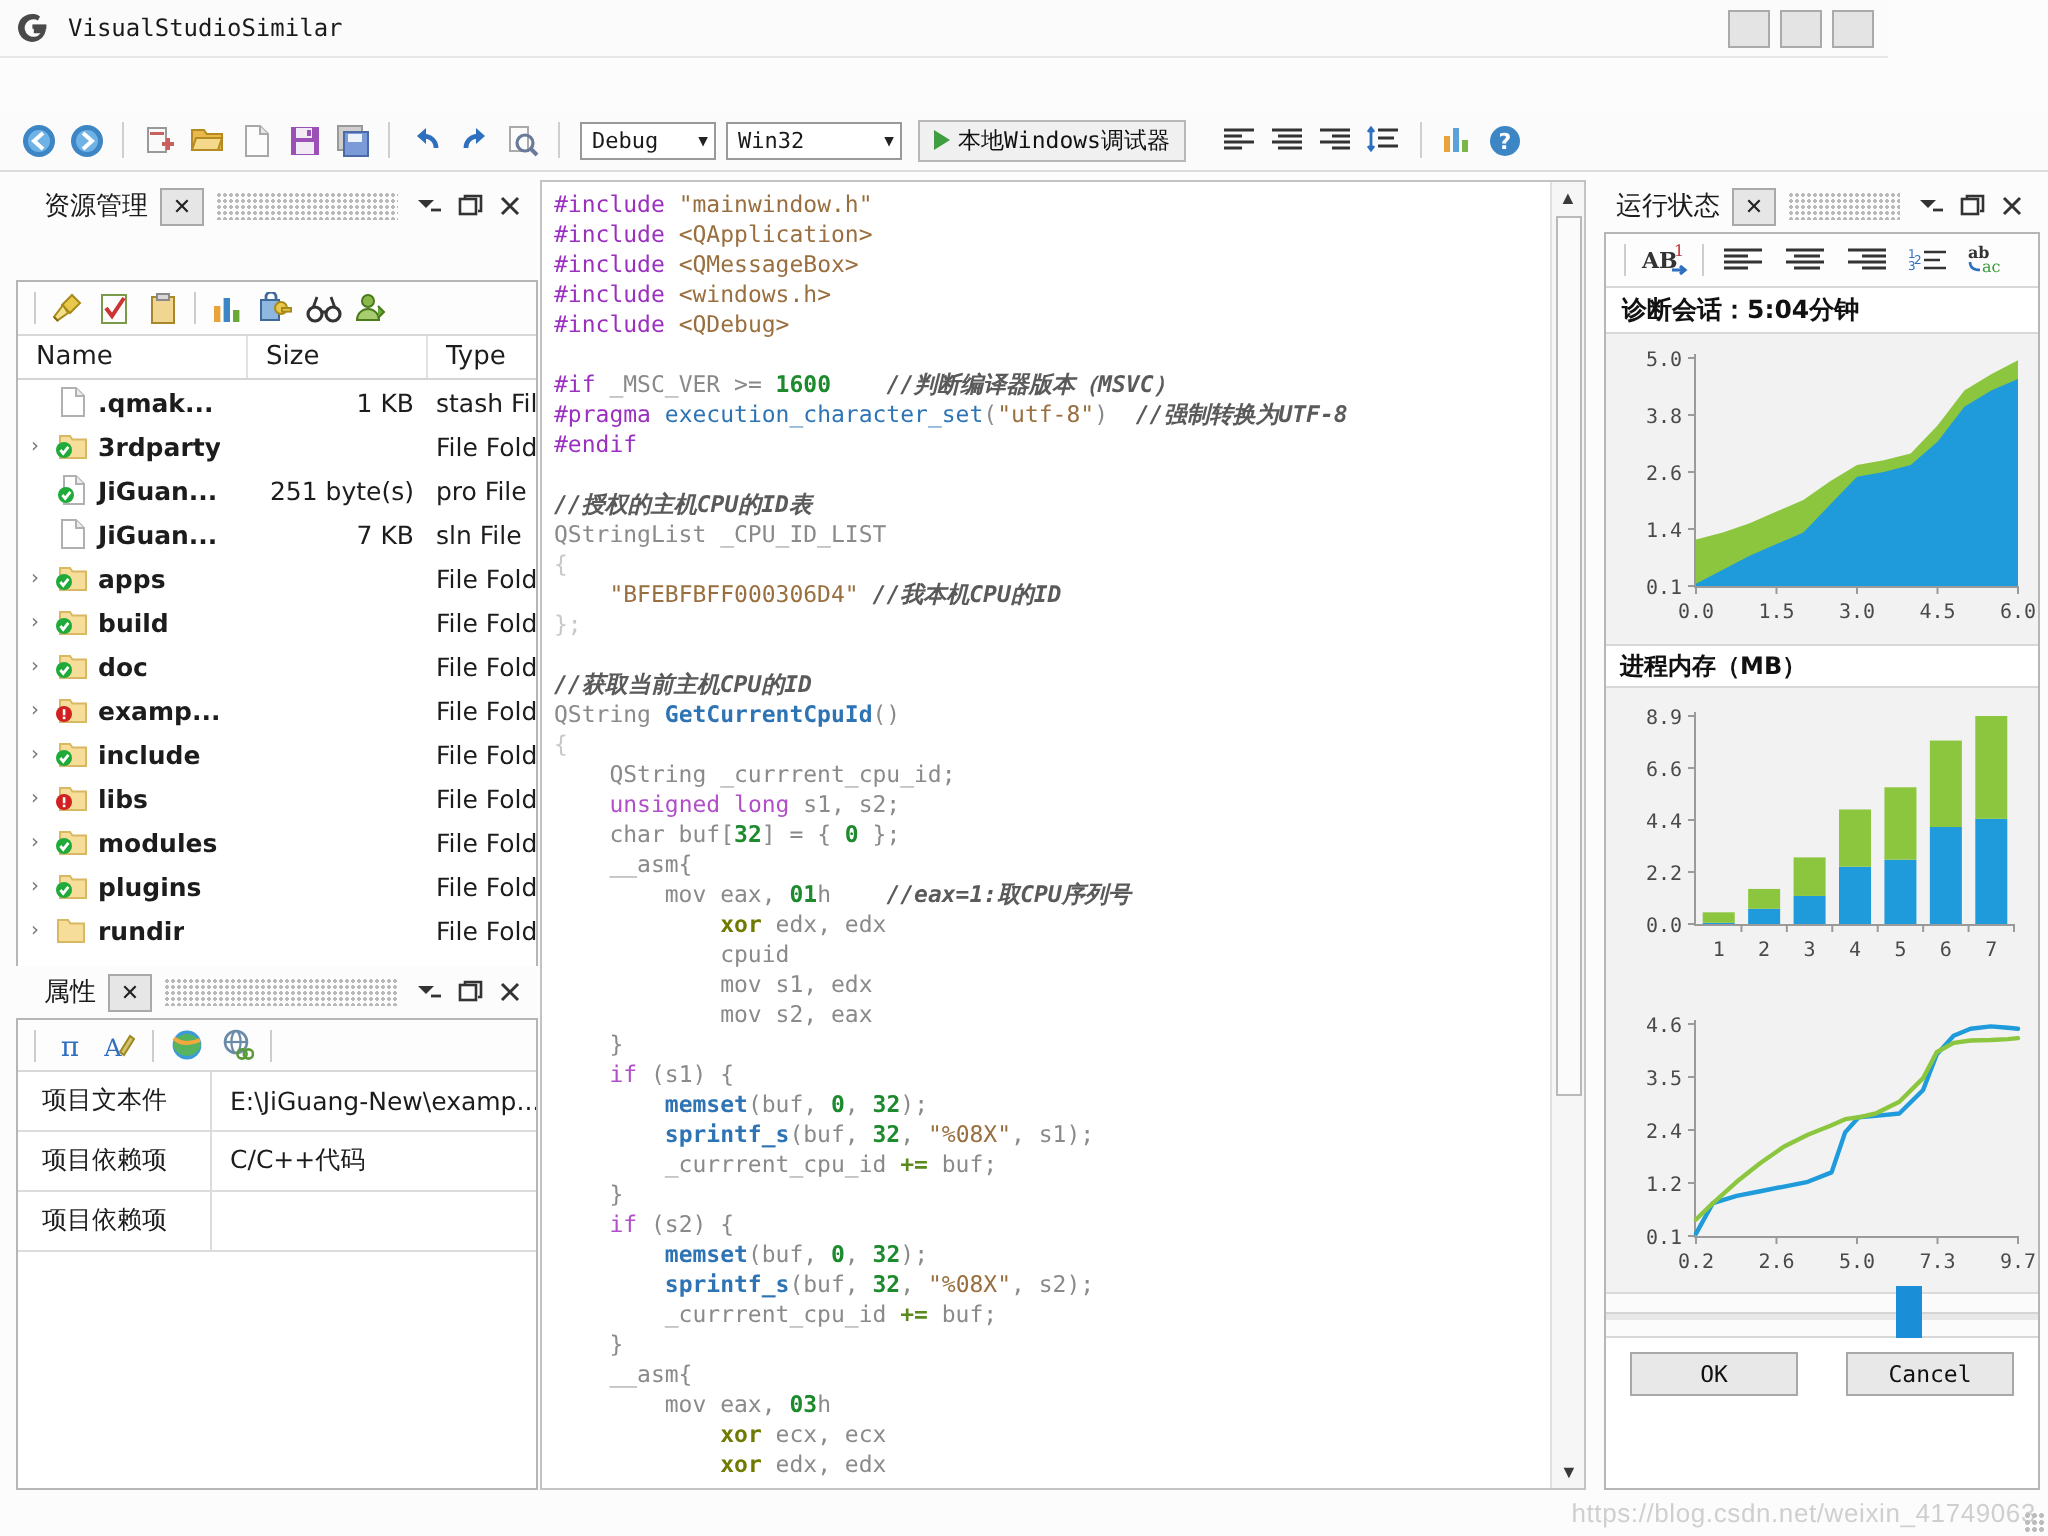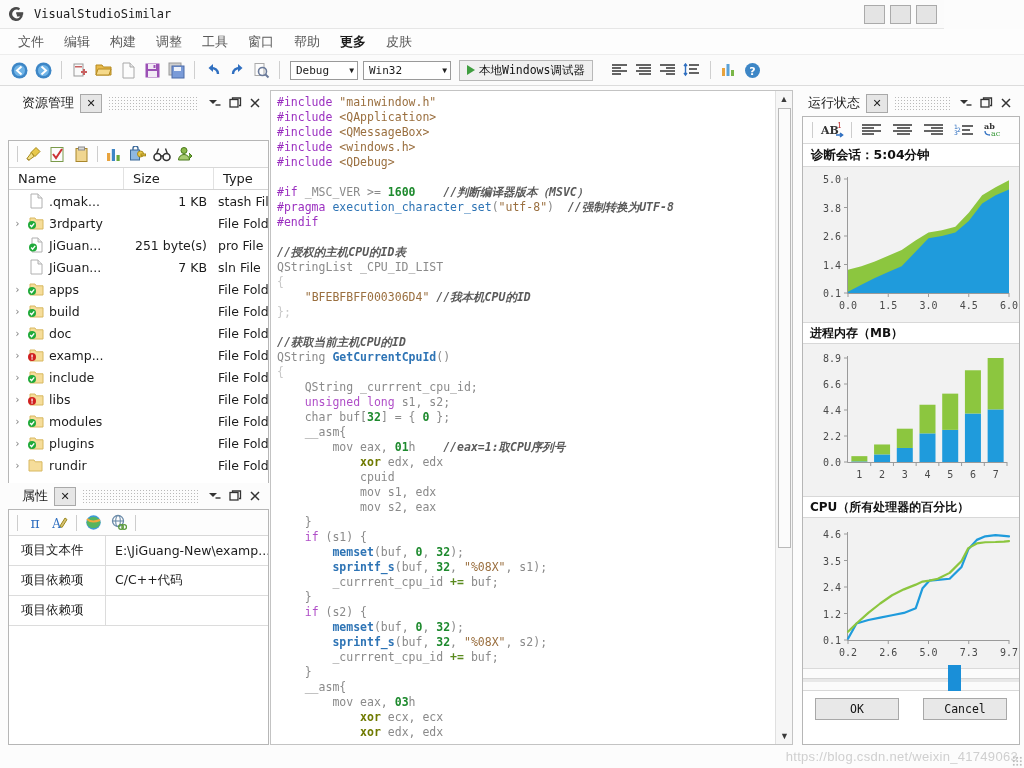--- a/index.html
+++ b/index.html
@@ -116,21 +116,21 @@
   .th.c1{ width:115px; border-right:1px solid #e2e2e2; }
   .th.c2{ width:90px; border-right:1px solid #e2e2e2; }
   .th.c3{ flex:1; }
 
   .tree-rows{ position:relative; }
   .trow{ height:22px; display:flex; align-items:center; font-size:12.5px;
          color:#1c1c1c; font-family:"DejaVu Sans", sans-serif; }
   .t-name{ width:115px; display:flex; align-items:center; }
   .t-arrow{ width:17px; text-align:center; color:#777; font-size:10px; }
   .t-icon{ width:20px; display:flex; align-items:center; justify-content:center; }
-  .t-label{ padding-left:3px; white-space:nowrap; overflow:hidden; }
+  .t-label{ padding-left:3px; white-space:nowrap; overflow:hidden;font-weight:bold; }
   .t-size{ width:90px; text-align:right; padding-right:7px; white-space:nowrap; }
   .t-type{ flex:1; padding-left:4px; white-space:nowrap; overflow:hidden; }
 
   .hscroll{
     position:absolute; left:1px; bottom:1px; width:259px; height:17px;
     background:#f4f4f4; border-top:1px solid #e0e0e0; display:flex; align-items:center;
   }
   .hs-arrow{ width:15px;text-align:center;font-size:10px;color:#4a4a4a; }
   .hs-track{ flex:1; height:13px; position:relative; }
   .hs-thumb{ position:absolute; left:0; top:0; width:138px; height:13px; background:#cdcdcd; }
@@ -249,31 +249,20 @@
       </svg>
     </div>
     <div class="app-title">VisualStudioSimilar</div>
     <div class="win-btns">
       <div class="win-btn"></div>
       <div class="win-btn"></div>
       <div class="win-btn"></div>
     </div>
   </div>
 
-  <div class="menubar">
-    <div class="menu-item">文件</div>
-    <div class="menu-item">编辑</div>
-    <div class="menu-item">构建</div>
-    <div class="menu-item">调整</div>
-    <div class="menu-item">工具</div>
-    <div class="menu-item">窗口</div>
-    <div class="menu-item">帮助</div>
-    <div class="menu-item bold">更多</div>
-    <div class="menu-item">皮肤</div>
-  </div>
 
   <div class="toolbar">
     <div class="tb-ico">
       <svg width="17" height="17" viewBox="0 0 17 17">
           <circle cx="8.5" cy="8.5" r="8" fill="#3d86c6"></circle>
           <circle cx="8.5" cy="8.5" r="5.5" fill="#6fb3e6"></circle>
           <path d="M10.5 4.5 6 8.5l4.5 4" stroke="#fff" stroke-width="2" fill="none"></path>
         </svg>
     </div>
     <div class="tb-ico">
@@ -928,21 +917,20 @@
               <line x1="158.57142857142858" y1="118" x2="158.57142857142858" y2="122" stroke="#9a9a9a"></line>
               <text x="147.21428571428572" y="134" text-anchor="middle" class="tickfont">5</text>
               <line x1="181.2857142857143" y1="118" x2="181.2857142857143" y2="122" stroke="#9a9a9a"></line>
               <text x="169.92857142857144" y="134" text-anchor="middle" class="tickfont">6</text>
               <line x1="204" y1="118" x2="204" y2="122" stroke="#9a9a9a"></line>
               <text x="192.64285714285714" y="134" text-anchor="middle" class="tickfont">7</text>
             </g>
         </svg>
       </div>
 
-      <div class="sect-title">CPU（所有处理器的百分比）</div>
 
       <div class="chart-box">
         <svg width="216" height="150" viewBox="0 0 216 150" id="chart-line">
           <rect x="0" y="0" width="216" height="150" fill="#f2f2f2"></rect>
           <path d="M44.5 14 V122.5 H206" stroke="#9a9a9a" stroke-width="1" fill="none"></path>
           <g id="line-plot">
               <path d="M45 120.82222222222222 L53.473684210526315 105.5111111111111 L65.33684210526316 101.97777777777777 L77.2 99.62222222222222 L89.06315789473683 97.26666666666668 L100.92631578947368 94.91111111111111 L112.78947368421052 90.2 L119.56842105263156 70.17777777777778 L126.34736842105264 62.63999999999999 L134.82105263157894 61.93333333333334 L146.68421052631578 60.75555555555555 L158.54736842105262 48.977777777777774 L165.32631578947368 31.311111111111103 L173.79999999999998 21.888888888888886 L182.27368421052634 18.355555555555554 L192.4421052631579 17.177777777777777 L200.91578947368424 17.88444444444444 L206 18.355555555555554" fill="none" stroke="#1f9bdc" stroke-width="2.2" stroke-linejoin="round" stroke-linecap="round"></path>
               <path d="M45 113.75555555555556 L53.473684210526315 105.5111111111111 L65.33684210526316 94.91111111111111 L77.2 85.4888888888889 L89.06315789473683 77.24444444444444 L100.92631578947368 71.35555555555555 L112.78947368421052 66.64444444444445 L119.56842105263156 63.58222222222222 L126.34736842105264 62.63999999999999 L134.82105263157894 60.75555555555555 L146.68421052631578 54.866666666666674 L158.54736842105262 43.08888888888889 L165.32631578947368 30.133333333333326 L173.79999999999998 25.422222222222217 L182.27368421052634 24.24444444444444 L192.4421052631579 24.008888888888876 L200.91578947368424 23.537777777777762 L206 23.066666666666663" fill="none" stroke="#8cc63f" stroke-width="2.2" stroke-linejoin="round" stroke-linecap="round"></path>
             </g>
           <g id="line-yticks">

